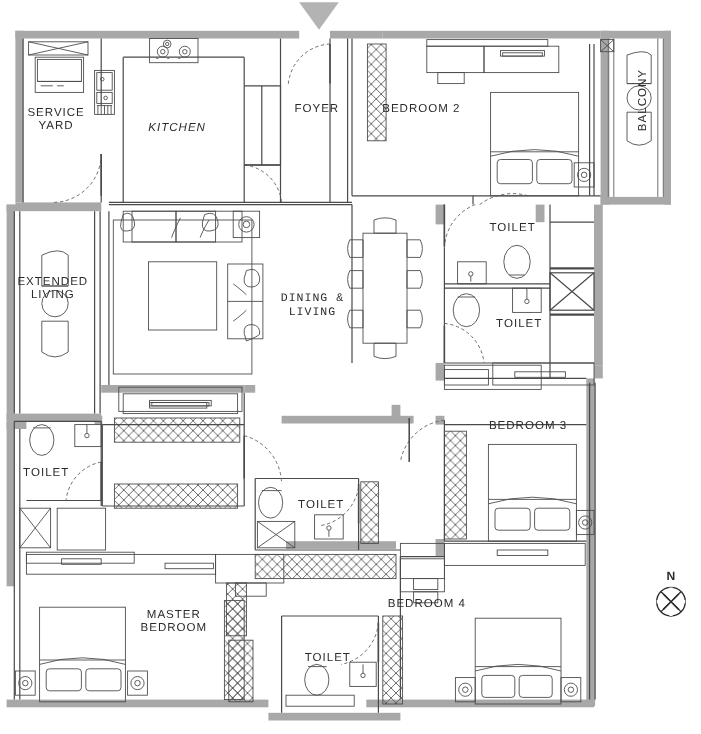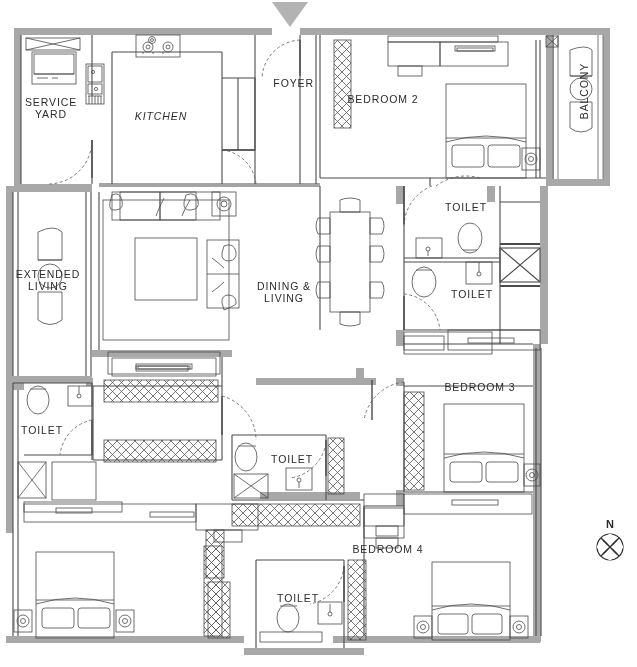--- a/index.html
+++ b/index.html
@@ -409,29 +409,31 @@
     <path d="M610 534 L610 560 M597 547 L623 547" stroke="#ffffff" stroke-width="3"></path>
     <path d="M603 540 L617 554 M617 540 L603 554" stroke="#2b2b2b" stroke-width="1.4"></path>
   </g>
 
   </g>
 </svg>
 
 <div class="lbl" style="left:14px;top:96px;width:74px;"><span>SERVICE
 YARD</span></div>
 <div class="lbl" style="left:122px;top:110px;width:78px;font-style:italic;"><span>KITCHEN</span></div>
-<div class="lbl" style="left:262px;top:77px;width:52px;text-align:right;"><span>FOYER</span></div>
+<div class="lbl" style="left:262px;top:93px;width:52px;"><span>FOYER</span></div>
 <div class="lbl" style="left:344px;top:93px;width:78px;"><span>BEDROOM 2</span></div>
 <div class="lbl rot" style="left:545px;top:85px;width:78px;"><span>BALCONY</span></div>
-<div class="lbl" style="left:10px;top:268px;width:76px;"><span>EXTENDED
+<div class="lbl" style="left:10px;top:250px;width:76px;"><span>EXTENDED
 LIVING</span></div>
-<div class="lbl" style="left:253px;top:280px;width:62px;"><span>DINING &amp;
+<div class="lbl" style="left:253px;top:266px;width:62px;font-family:Liberation Mono, monospace;"><span>DINING &amp;
 LIVING</span></div>
 <div class="lbl" style="left:442px;top:201px;width:48px;"><span>TOILET</span></div>
 <div class="lbl" style="left:448px;top:288px;width:48px;"><span>TOILET</span></div>
 <div class="lbl" style="left:18px;top:424px;width:48px;"><span>TOILET</span></div>
 <div class="lbl" style="left:268px;top:453px;width:48px;"><span>TOILET</span></div>
 <div class="lbl" style="left:274px;top:592px;width:48px;"><span>TOILET</span></div>
 <div class="lbl" style="left:440px;top:381px;width:80px;"><span>BEDROOM 3</span></div>
 <div class="lbl" style="left:348px;top:543px;width:80px;"><span>BEDROOM 4</span></div>
+<div class="lbl" style="left:122px;top:553px;width:72px;"><span>MASTER
+BEDROOM</span></div>
 <div class="lbl n" style="left:600px;top:518px;width:20px;"><span>N</span></div>
 
 </div>
 
 </body></html>

